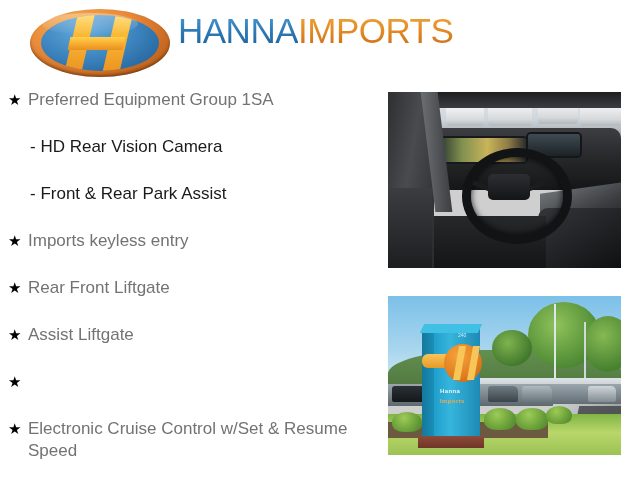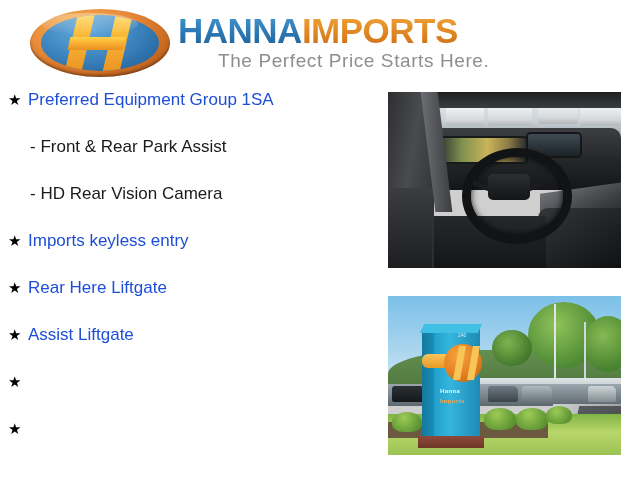--- a/index.html
+++ b/index.html
@@ -56,21 +56,21 @@
     width: 96px; height: 22px;
     border-radius: 50%;
     background: linear-gradient(180deg, rgba(255,255,255,.34), rgba(255,255,255,0));
     pointer-events: none;
   }
 
   .wordmark {
     position: absolute;
     left: 178px; top: 12px;
     font-size: 35px;
-    font-weight: bold;
+    font-weight: normal;
     letter-spacing: -0.5px;
     line-height: 38px;
     white-space: nowrap;
     text-align: right;
   }
   .wm-hanna {
     background: linear-gradient(180deg, #4b9fd4 0%, #2f7cb8 48%, #1c5f96 100%);
     -webkit-background-clip: text;
     background-clip: text;
     color: #2f7cb8;
@@ -107,21 +107,21 @@
     position: absolute;
     left: 8px; top: 2px;
     font-size: 15px;
     line-height: 20px;
     color: #000000;
   }
   .feature-row .ftext {
     display: block;
     font-size: 17px;
     line-height: 22px;
-    color: #1d4ed8;
+    color: #737373;
     padding-top: 1px;
   }
   .feature-row.sub {
     padding-left: 30px;
   }
   .feature-row.sub .ftext {
     font-size: 17px;
     color: #1a1a1a;
   }
 
@@ -330,59 +330,59 @@
     <div class="logo-oval-inner">
       <div class="logo-h-bar lhb1"></div>
       <div class="logo-h-bar lhb2"></div>
       <div class="logo-h-bar lhb3"></div>
     </div>
     <div class="logo-gloss"></div>
   </div>
 
   <div class="wordmark"><span class="wm-hanna">HANNA</span><span class="wm-imports">IMPORTS</span></div>
 
-  <div class="tagline">The Perfect Price Starts Here.</div>
 </div>
 
 <div class="features">
 
   <div class="feature-row">
     <span class="bullet">★</span>
     <span class="ftext">Preferred Equipment Group 1SA</span>
+  </div>
+
+  <div class="feature-row sub">
+    <span class="ftext">- HD Rear Vision Camera</span>
   </div>
 
   <div class="feature-row sub">
     <span class="ftext">- Front &amp; Rear Park Assist</span>
   </div>
 
-  <div class="feature-row sub">
-    <span class="ftext">- HD Rear Vision Camera</span>
-  </div>
-
   <div class="feature-row">
     <span class="bullet">★</span>
     <span class="ftext">Imports keyless entry</span>
   </div>
 
   <div class="feature-row">
     <span class="bullet">★</span>
-    <span class="ftext">Rear Here Liftgate</span>
+    <span class="ftext">Rear Front Liftgate</span>
   </div>
 
   <div class="feature-row">
     <span class="bullet">★</span>
     <span class="ftext">Assist Liftgate</span>
   </div>
 
   <div class="feature-row">
     <span class="bullet">★</span>
   </div>
 
   <div class="feature-row">
     <span class="bullet">★</span>
+    <span class="ftext">Electronic Cruise Control w/Set &amp; Resume Speed</span>
   </div>
 
 </div>
 
 <div class="photo photo-interior">
   <div class="int-sky"></div>
   <div class="int-car" style="left:58px;top:14px;width:38px;height:20px;"></div>
   <div class="int-car" style="left:100px;top:12px;width:44px;height:22px;"></div>
   <div class="int-car" style="left:150px;top:10px;width:40px;height:22px;"></div>
   <div class="int-car" style="left:192px;top:12px;width:41px;height:22px;"></div>

